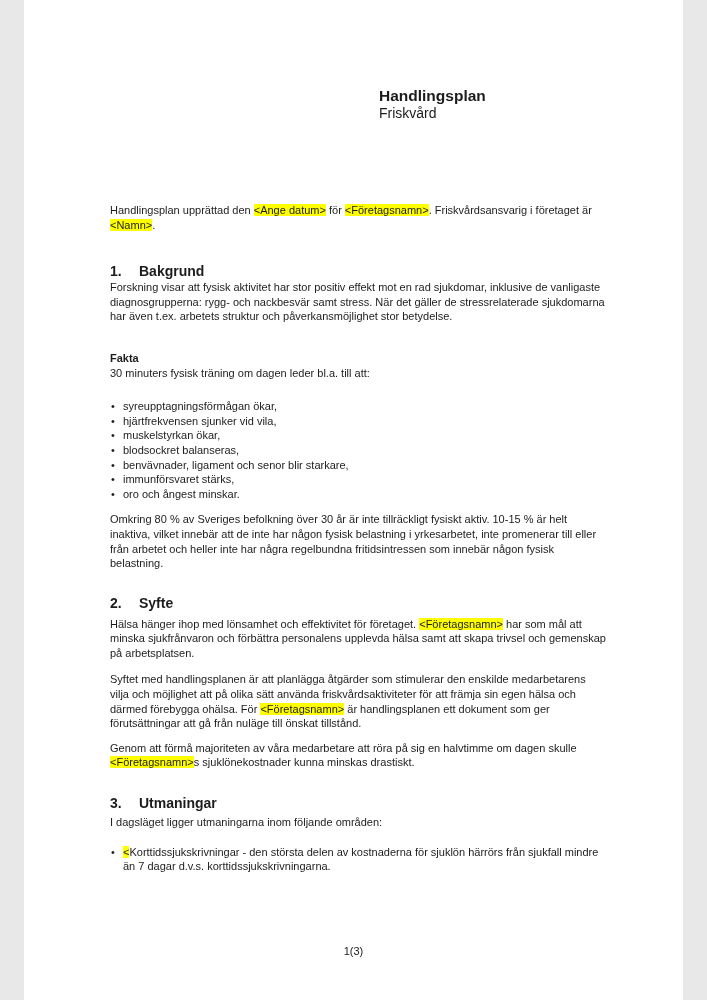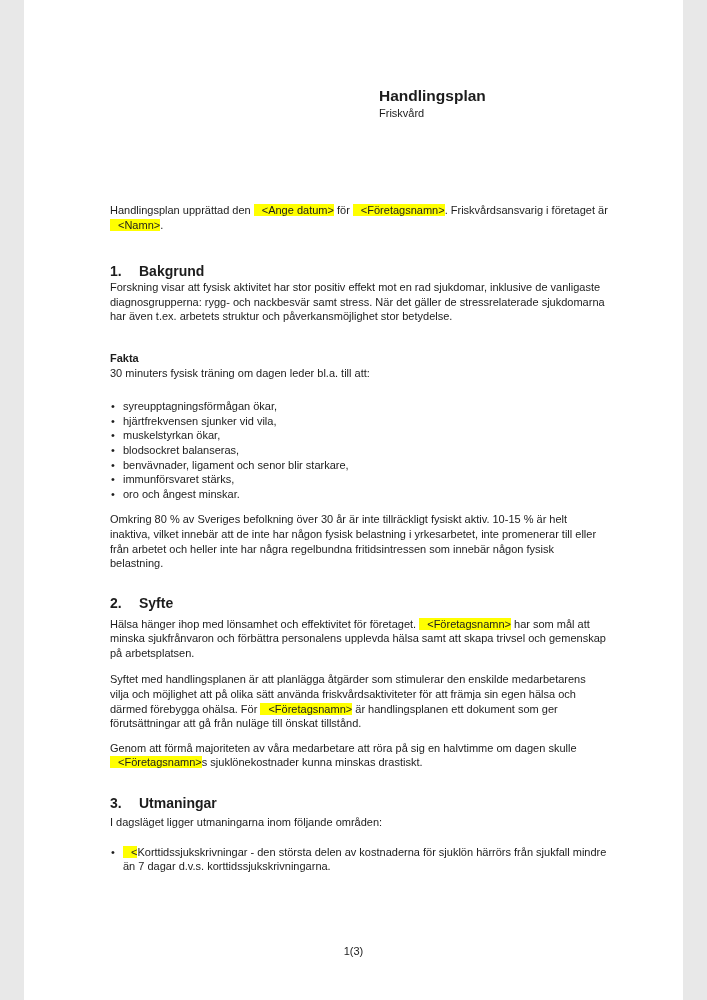--- a/index.html
+++ b/index.html
@@ -8,42 +8,42 @@
     width: 659px;
     height: 1000px;
     margin: 0 auto;
     background: var(--page-background, #ffffff);
     font-family: "Liberation Sans", "DejaVu Sans", sans-serif;
     color: var(--text, #1c1c1c);
     overflow: hidden;
   }
   .title-block { position: absolute; left: 355px; top: 86px; }
   .doc-title  { font-size: 15.5px; font-weight: bold; line-height: 19px; white-space: nowrap; }
-  .doc-subtitle { font-size: 11px; line-height: 16px; white-space: nowrap; }
+  .doc-subtitle { font-size: 14px; line-height: 16px; white-space: nowrap; }
 
   .content { position: absolute; left: 86px; top: 0; width: 606px; padding-top: 203px; }
 
   .para {
     margin: 0;
     font-size: 11px;
     line-height: 14.6px;
     white-space: pre-line;
   }
   .bold { font-weight: bold; }
 
   .heading {
     display: flex;
     margin: 0;
     font-size: 14px;
     line-height: 17px;
     font-weight: bold;
   }
   .heading .num { width: 29px; flex: none; }
 
-  mark { background: var(--highlight, #ffff00); color: inherit; padding-left: 8px; }
+  mark { background: var(--highlight, #ffff00); color: inherit; }
 
   ul.bullets { list-style: none; margin: 0; padding: 0; }
   ul.bullets > li { position: relative; padding-left: 13px; margin: 0; }
   ul.bullets > li::before { content: "\2022"; position: absolute; left: 1px; top: 0; }
 
   
   #sec1-h      { margin-top: 31px; }
   #sec1-p1     { }
   #fakta-label { margin-top: 27px; }
   #sec1-bullets{ margin-top: 19px; }

